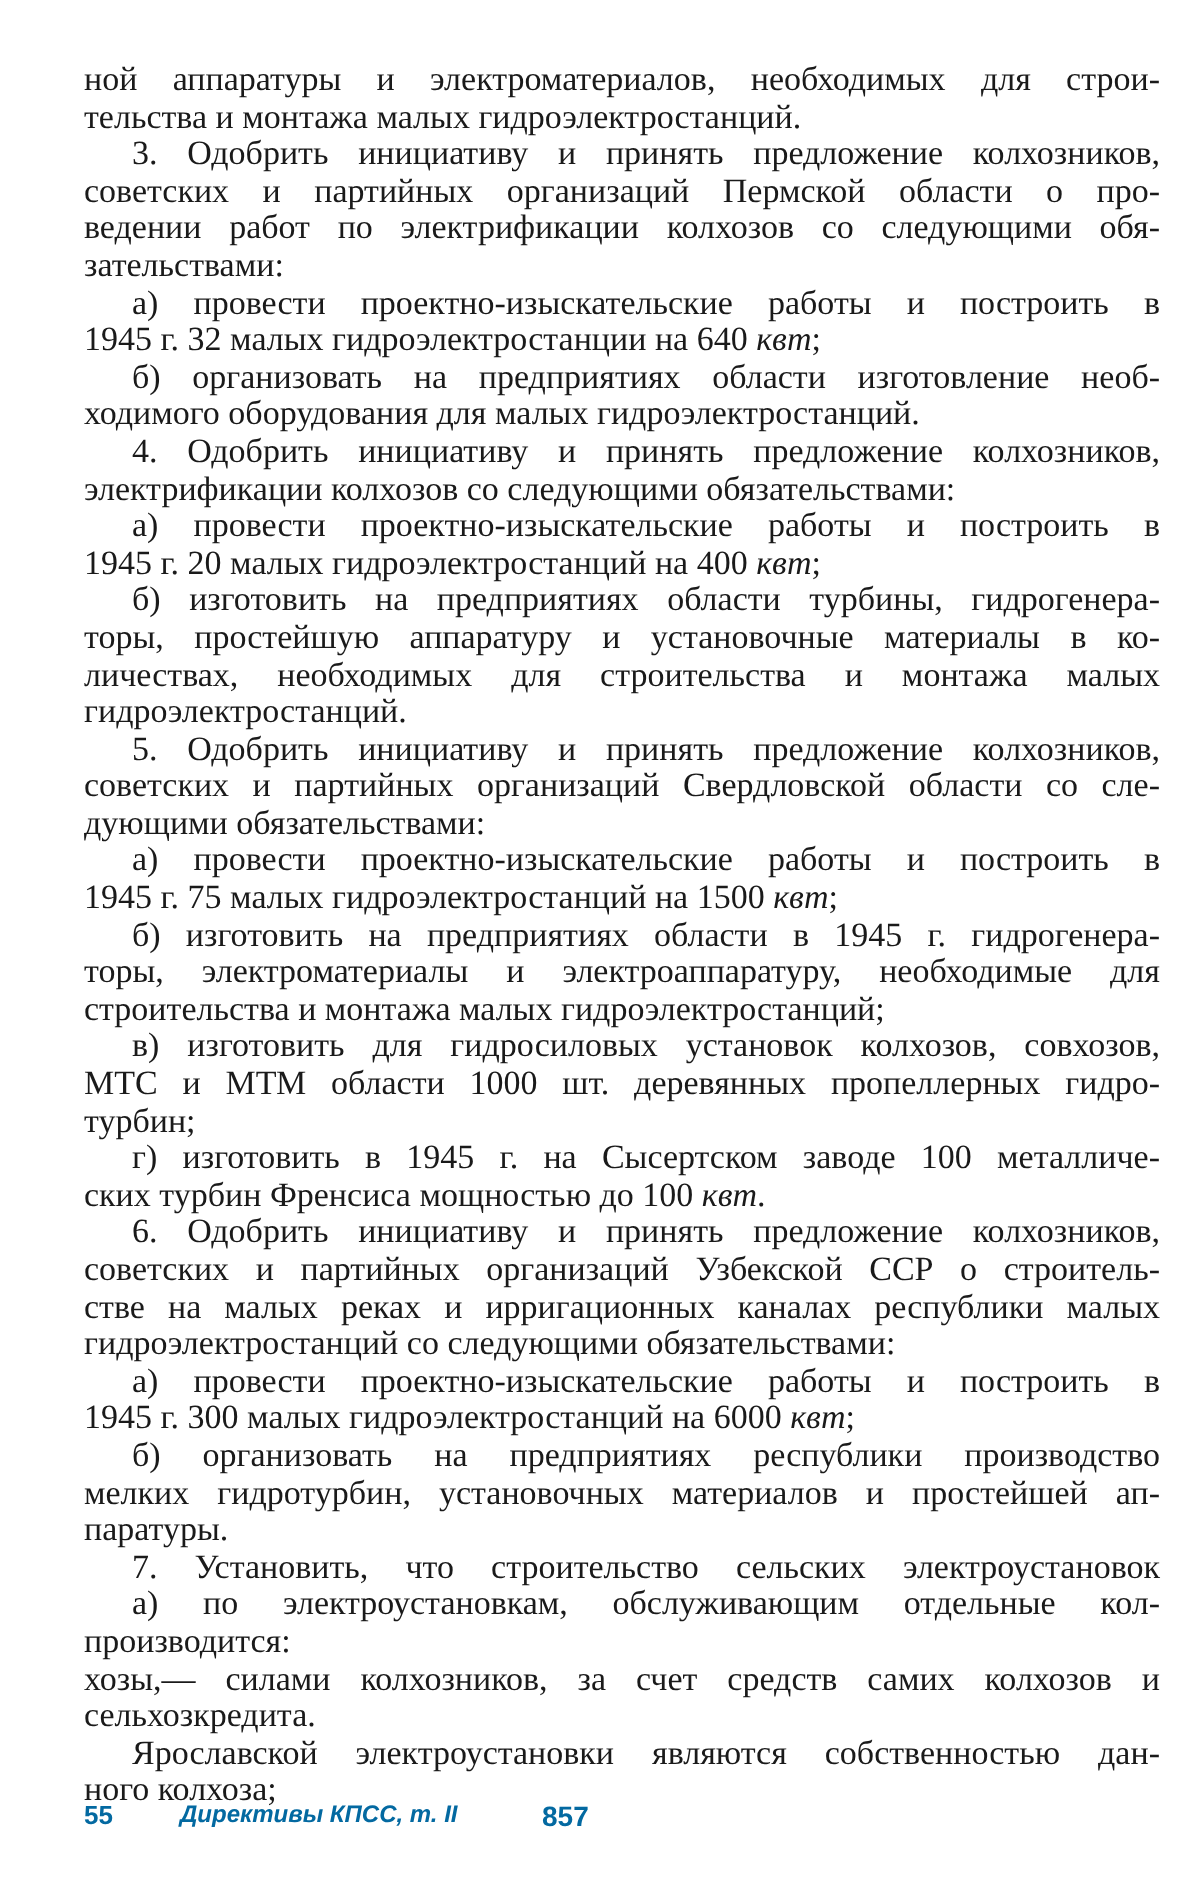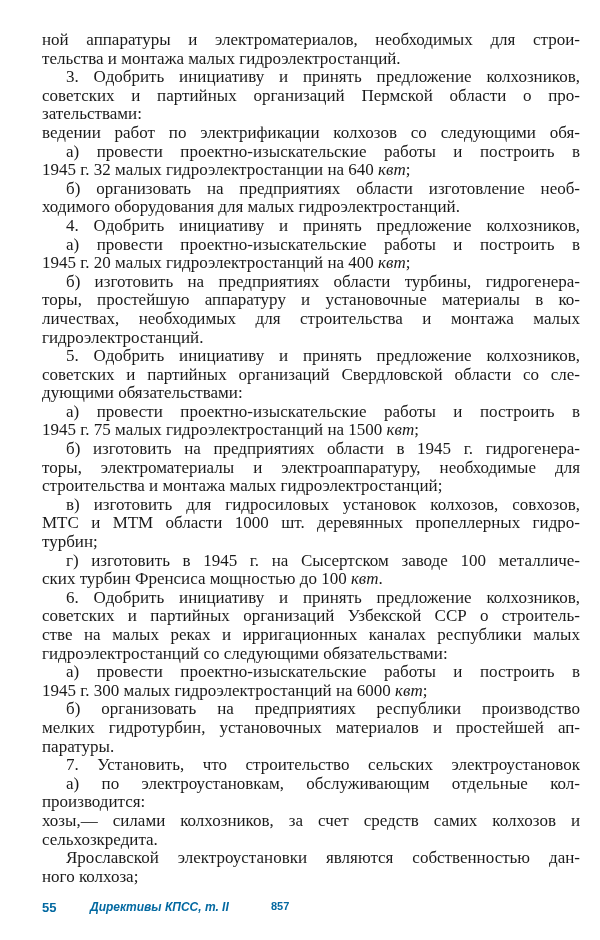--- a/index.html
+++ b/index.html
@@ -12,39 +12,40 @@
   }
   .line { display: block; white-space: nowrap; text-align: justify; text-align-last: justify; height: 18.6px; overflow: visible; }
   .line.last { text-align-last: left; }
   .line.ind { padding-left: 24px; }
   .footer {
     position: absolute; top: 900px; left: 30px; width: 540px; height: 18px;
     font-family: "Liberation Sans", "DejaVu Sans", sans-serif; font-size: 12px; font-weight: bold; color: #0369a1;
   }
   .footer .sig { position: absolute; left: 0; top: 0; font-size: 13px; }
   .footer .title { position: absolute; left: 48px; top: 0; font-family: Liberation Sans, sans-serif; font-style: italic; font-size: 12px; }
-  .footer .num { position: absolute; left: 229px; top: 0; font-size: 11px; }
+  .footer .num { position: absolute; left: 229px; top: 0; font-size: 14px; }
   i { font-style: italic; }
 </style>
 </head>
 <body>
 
 <div class="page">
   <div class="text" id="body-text">
       <span class="line">ной аппаратуры и электроматериалов, необходимых для строи-</span>
       <span class="line last">тельства и монтажа малых гидроэлектростанций.</span>
       <span class="line ind">3. Одобрить инициативу и принять предложение колхозников,</span>
       <span class="line">советских и партийных организаций Пермской области о про-</span>
+      <span class="line">ведении работ по электрификации колхозов со следующими обя-</span>
       <span class="line last">зательствами:</span>
-      <span class="line">ведении работ по электрификации колхозов со следующими обя-</span>
       <span class="line ind">а) провести проектно-изыскательские работы и построить в</span>
       <span class="line last">1945 г. 32 малых гидроэлектростанции на 640 <i>квт</i>;</span>
       <span class="line ind">б) организовать на предприятиях области изготовление необ-</span>
       <span class="line last">ходимого оборудования для малых гидроэлектростанций.</span>
       <span class="line ind">4. Одобрить инициативу и принять предложение колхозников,</span>
+      <span class="line last">электрификации колхозов со следующими обязательствами:</span>
       <span class="line ind">а) провести проектно-изыскательские работы и построить в</span>
       <span class="line last">1945 г. 20 малых гидроэлектростанций на 400 <i>квт</i>;</span>
       <span class="line ind">б) изготовить на предприятиях области турбины, гидрогенера-</span>
       <span class="line">торы, простейшую аппаратуру и установочные материалы в ко-</span>
       <span class="line">личествах, необходимых для строительства и монтажа малых</span>
       <span class="line last">гидроэлектростанций.</span>
       <span class="line ind">5. Одобрить инициативу и принять предложение колхозников,</span>
       <span class="line">советских и партийных организаций Свердловской области со сле-</span>
       <span class="line last">дующими обязательствами:</span>
       <span class="line ind">а) провести проектно-изыскательские работы и построить в</span>

